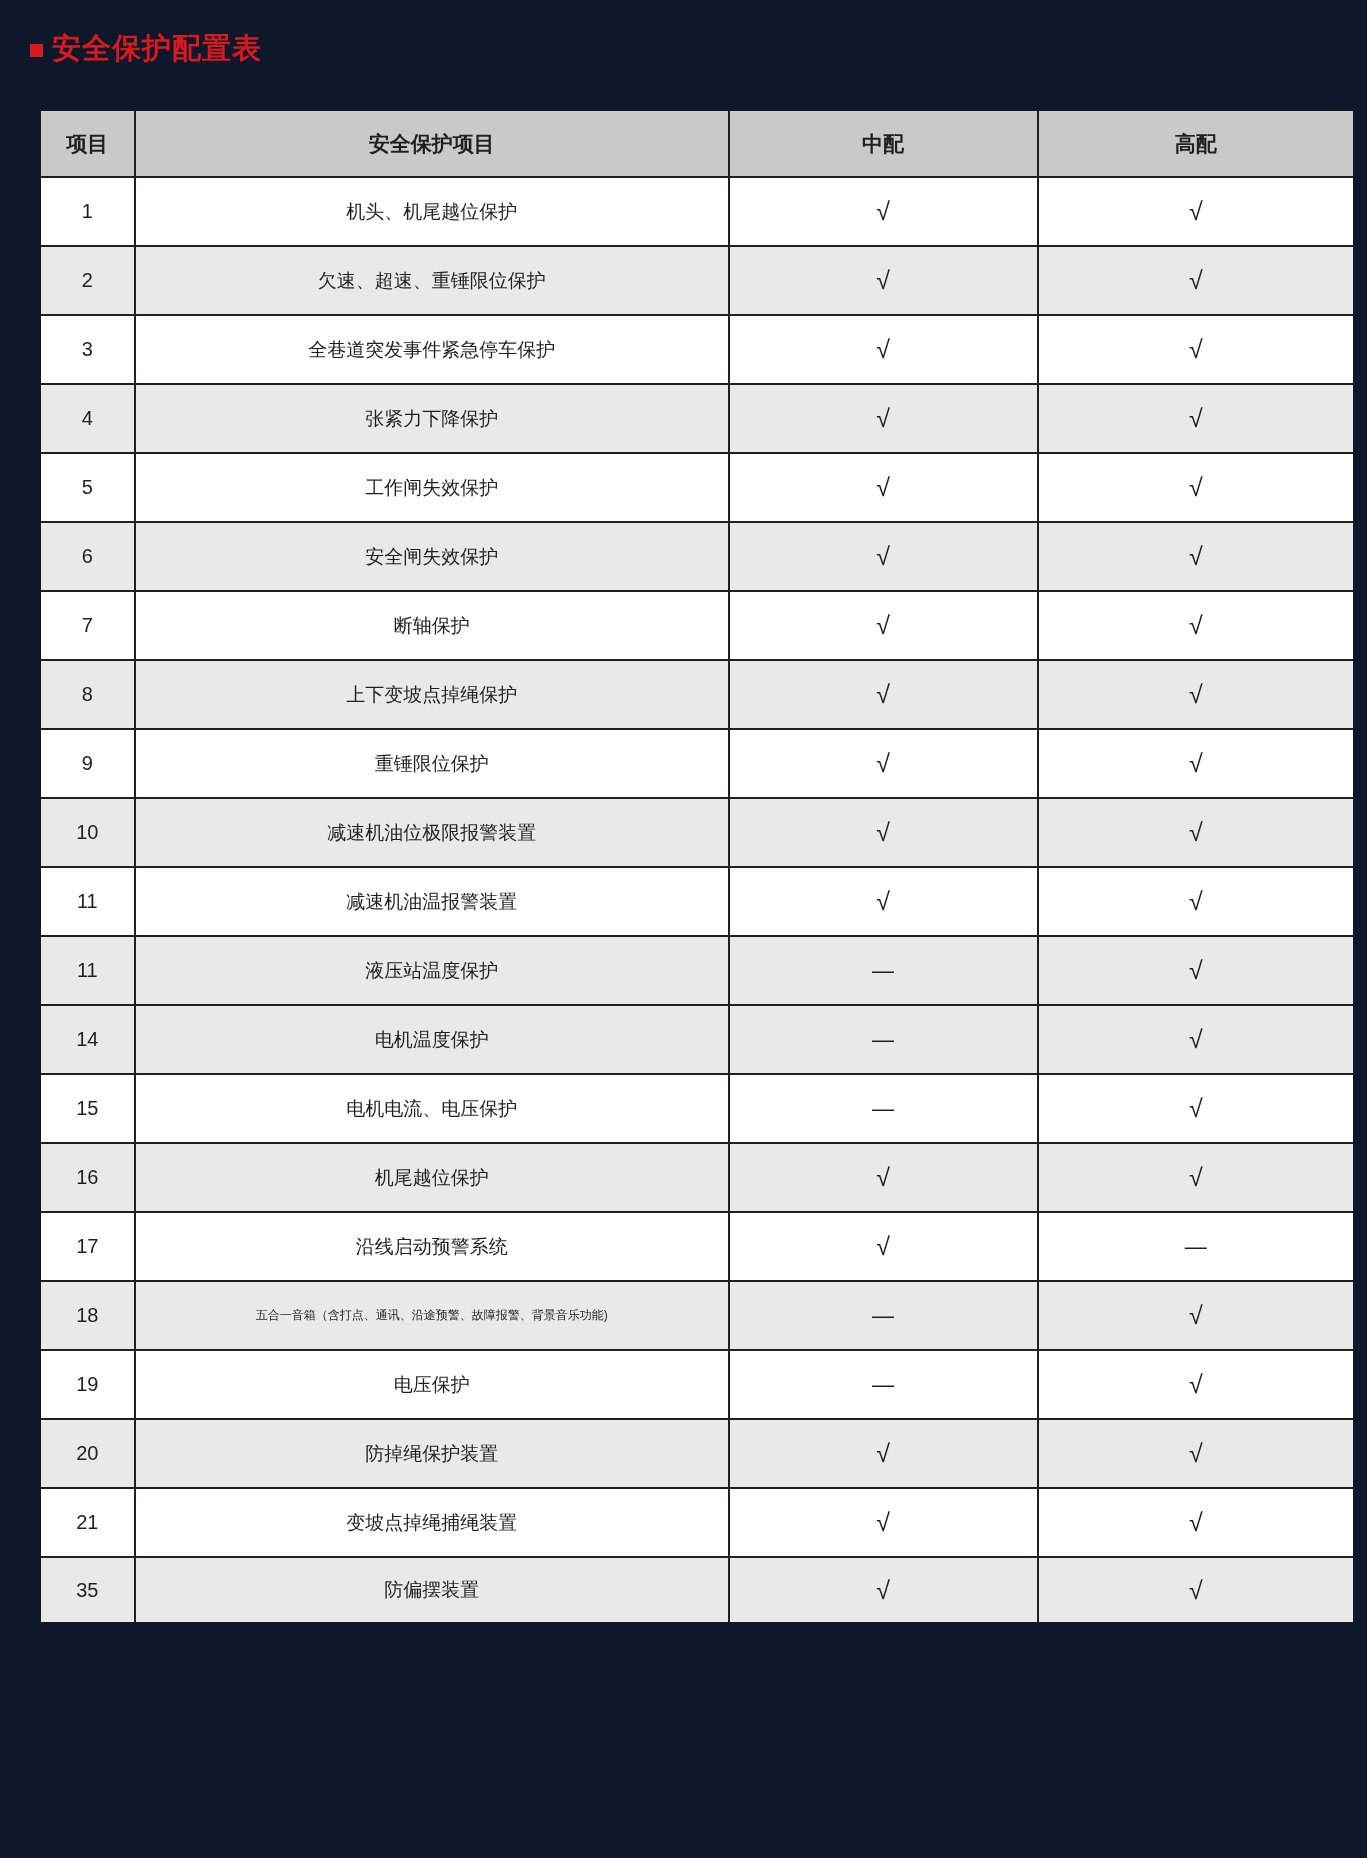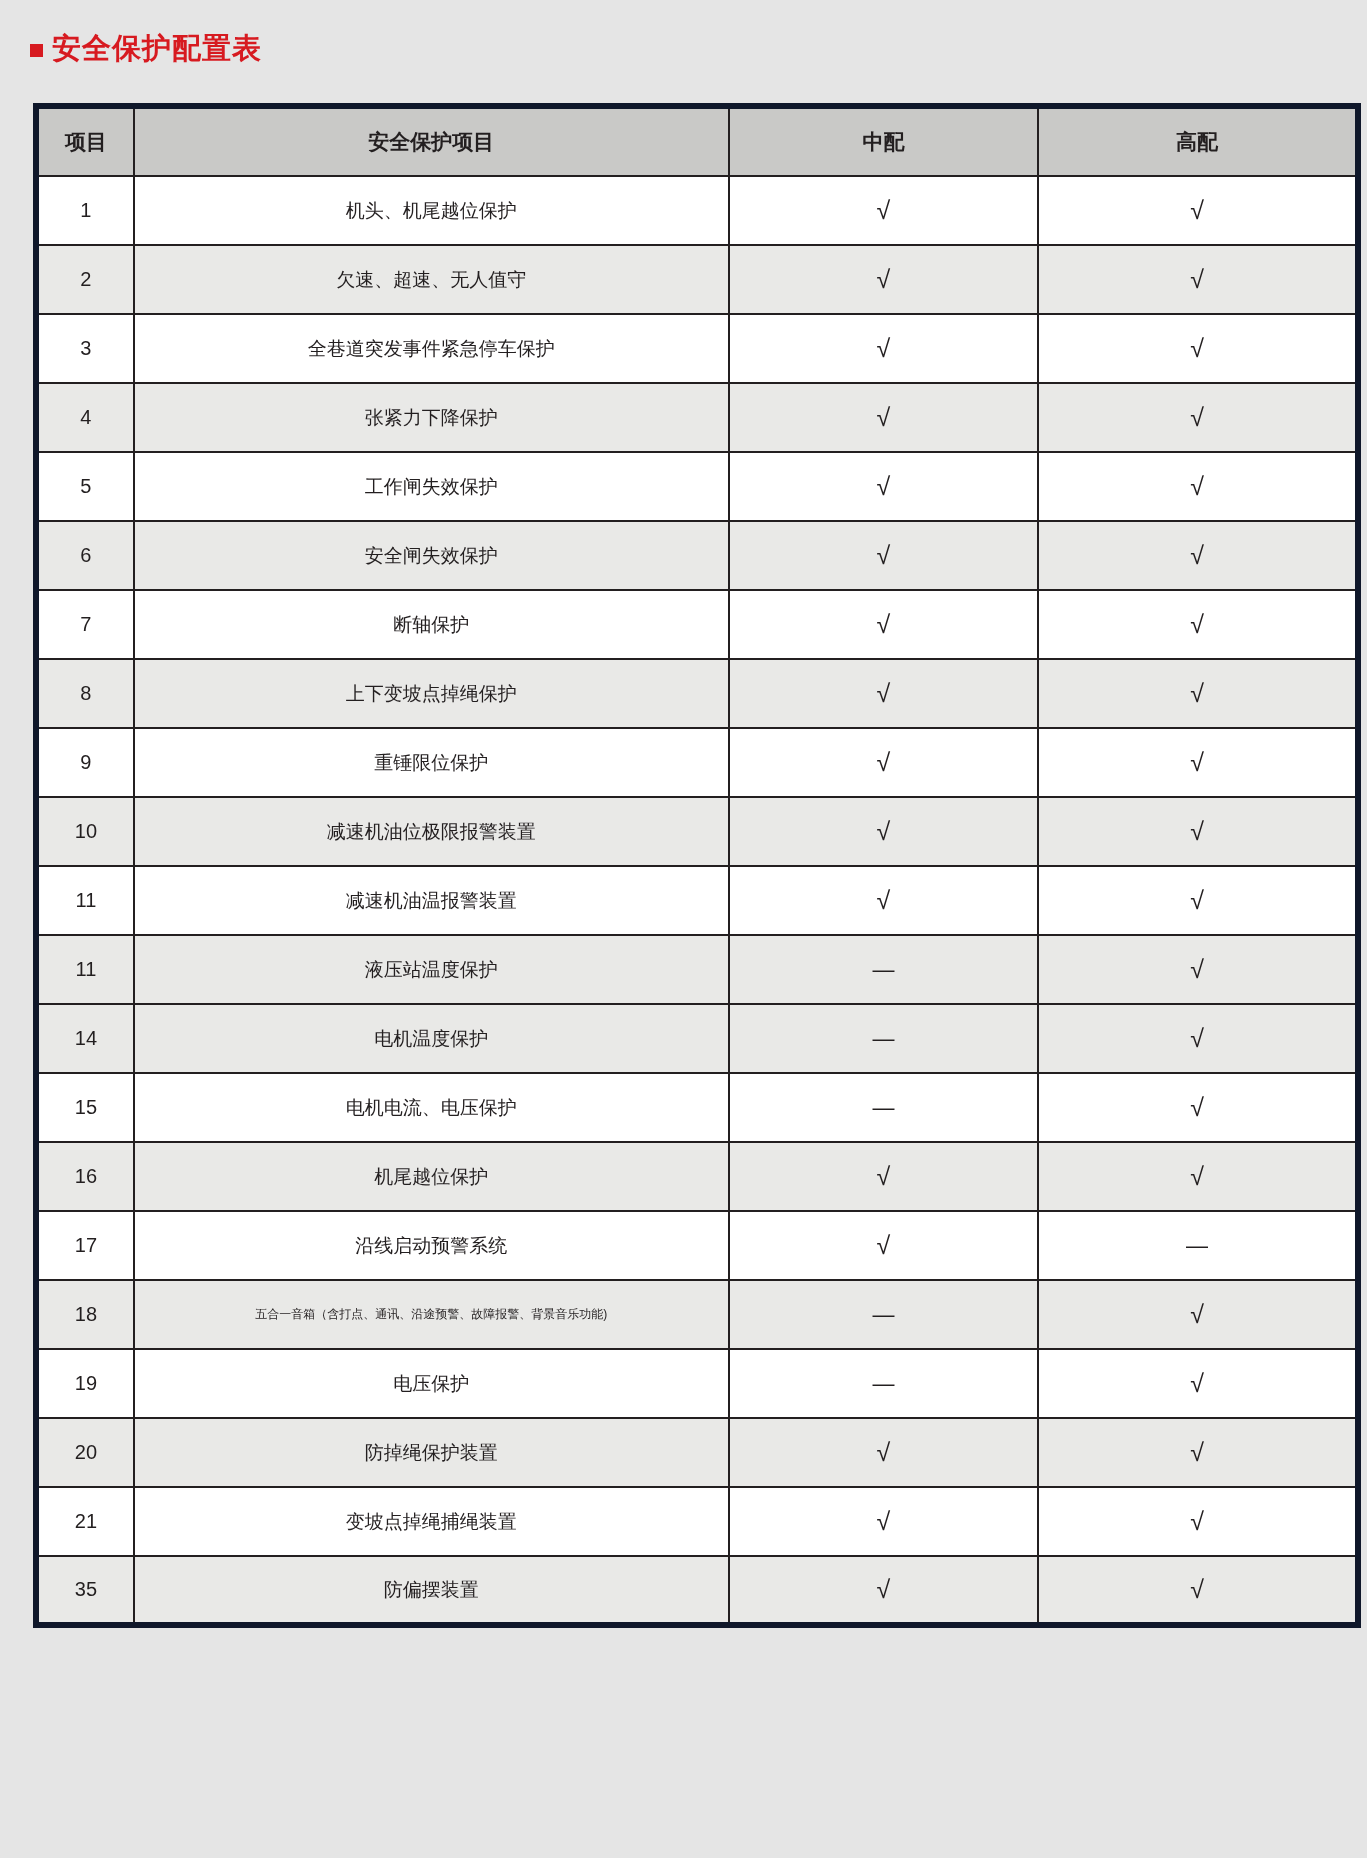--- a/index.html
+++ b/index.html
@@ -6,21 +6,21 @@
     margin: 0;
     padding: 0;
     background: #ffffff;
     font-family: "Liberation Sans", "DejaVu Sans", sans-serif;
     color: #231f20;
   }
   .page {
     position: relative;
     width: 1367px;
     height: 1858px;
-    background: #e5e5e5;
+    background: #0f172a;
     overflow: hidden;
   }
   .title-row {
     position: absolute;
     top: 34px;
     left: 30px;
     display: flex;
     align-items: center;
     gap: 9px;
   }
@@ -50,21 +50,21 @@
   table.cfg col.c-item { width: 45.0%; }
   table.cfg col.c-mid  { width: 23.4%; }
   table.cfg col.c-high { width: 24.2%; }
   table.cfg th, table.cfg td {
     border: 2px solid #231f20;
     text-align: center;
     vertical-align: middle;
     padding: 0 6px;
     box-sizing: border-box;
   }
-  table.cfg { border: 6px solid #0f172a; }
+  table.cfg { border: 8px solid #0f172a; }
   thead th {
     background: #c9c9c7;
     height: 70px;
     font-size: 21px;
     font-weight: bold;
   }
   tbody td { height: 69px; background: #ffffff; }
   tbody tr.alt td { background: #e9e9e7; }
   td.num  { font-size: 20px; }
   td.item { font-size: 19px; margin-top: 13px; }
@@ -104,21 +104,21 @@
     </thead>
     <tbody id="cfg-body">
         <tr>
       <td class="num">1</td>
       <td class="item"><span class="item-inner">机头、机尾越位保护</span></td>
       <td class="mark">√</td>
       <td class="mark">√</td>
     </tr>
         <tr class="alt">
       <td class="num">2</td>
-      <td class="item"><span class="item-inner">欠速、超速、无人值守</span></td>
+      <td class="item"><span class="item-inner">欠速、超速、重锤限位保护</span></td>
       <td class="mark">√</td>
       <td class="mark">√</td>
     </tr>
         <tr>
       <td class="num">3</td>
       <td class="item"><span class="item-inner">全巷道突发事件紧急停车保护</span></td>
       <td class="mark">√</td>
       <td class="mark">√</td>
     </tr>
         <tr class="alt">

